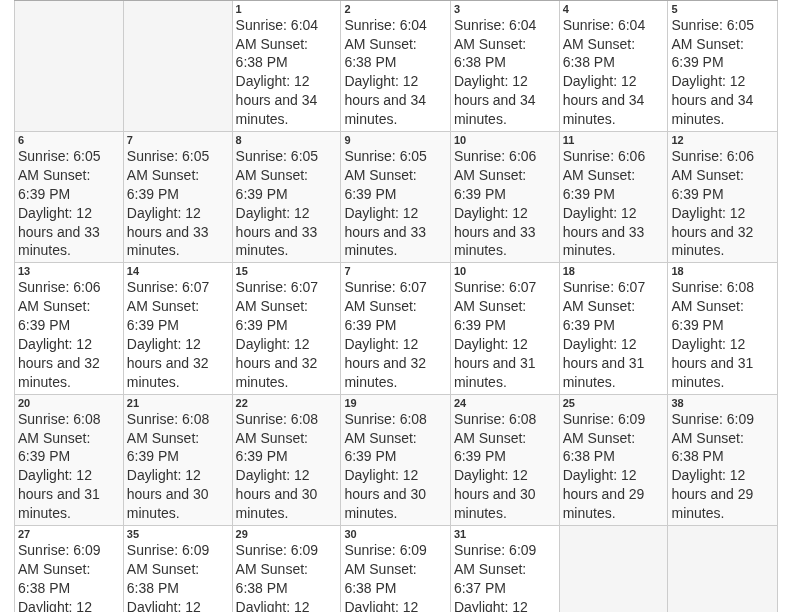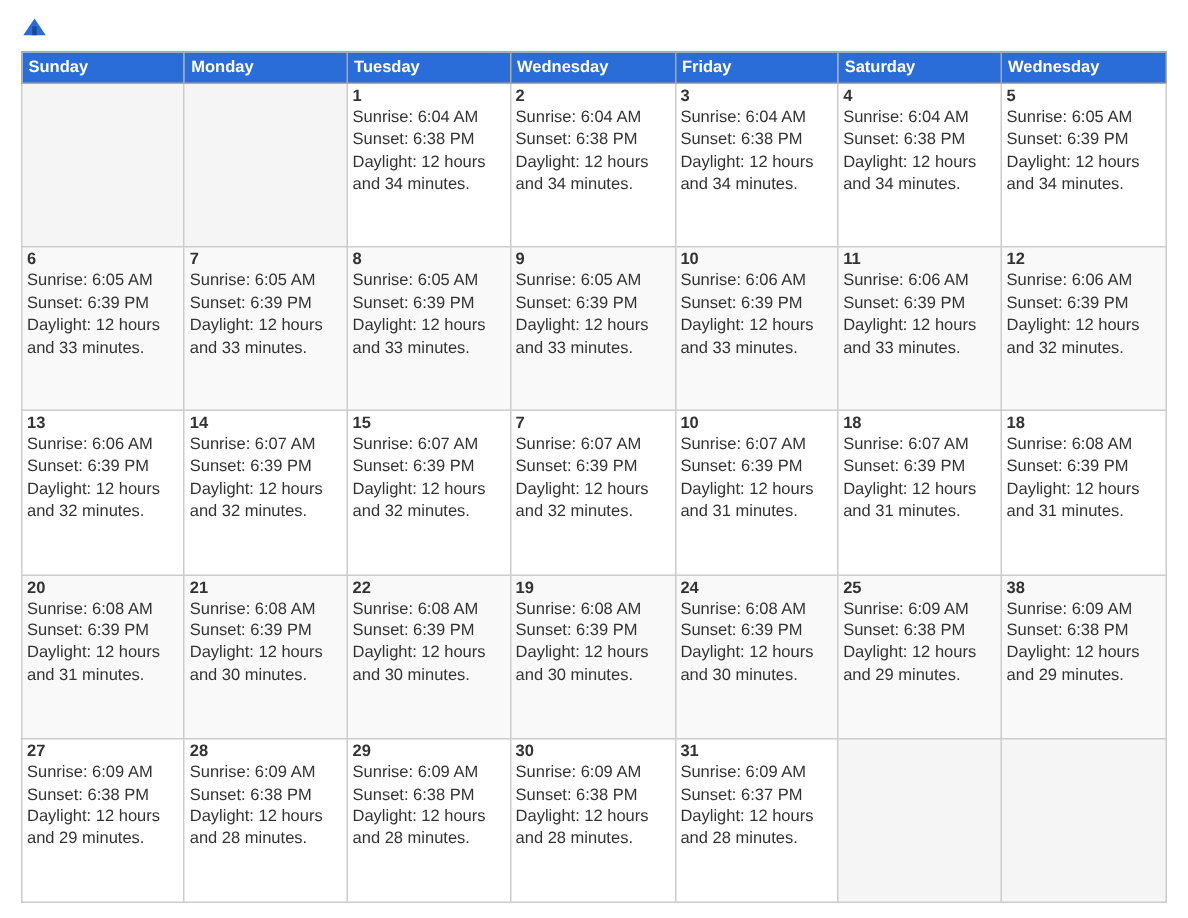--- a/index.html
+++ b/index.html
@@ -86,21 +86,21 @@
       background: #f9f9f9;
     }
     .day-num {
       font-size: 11px;
       font-weight: bold;
       color: #333;
       display: block;
       margin-bottom: 1px;
     }
     .day-info {
-      font-size: 11px;
+      font-size: 14px;
       color: #333;
       line-height: 1.35;
     }
   </style>
 </head>
 <body>
 
 <div class="page">
   <div class="header">
     <div class="logo">
@@ -299,21 +299,21 @@
           </td>
         </tr>
         <tr>
           <td>
             <span class="day-num">27</span>
             <div class="day-info">Sunrise: 6:09 AM
 Sunset: 6:38 PM
 Daylight: 12 hours and 29 minutes.</div>
           </td>
           <td>
-            <span class="day-num">28</span>
+            <span class="day-num">35</span>
             <div class="day-info">Sunrise: 6:09 AM
 Sunset: 6:38 PM
 Daylight: 12 hours and 28 minutes.</div>
           </td>
           <td>
             <span class="day-num">29</span>
             <div class="day-info">Sunrise: 6:09 AM
 Sunset: 6:38 PM
 Daylight: 12 hours and 28 minutes.</div>
           </td>

